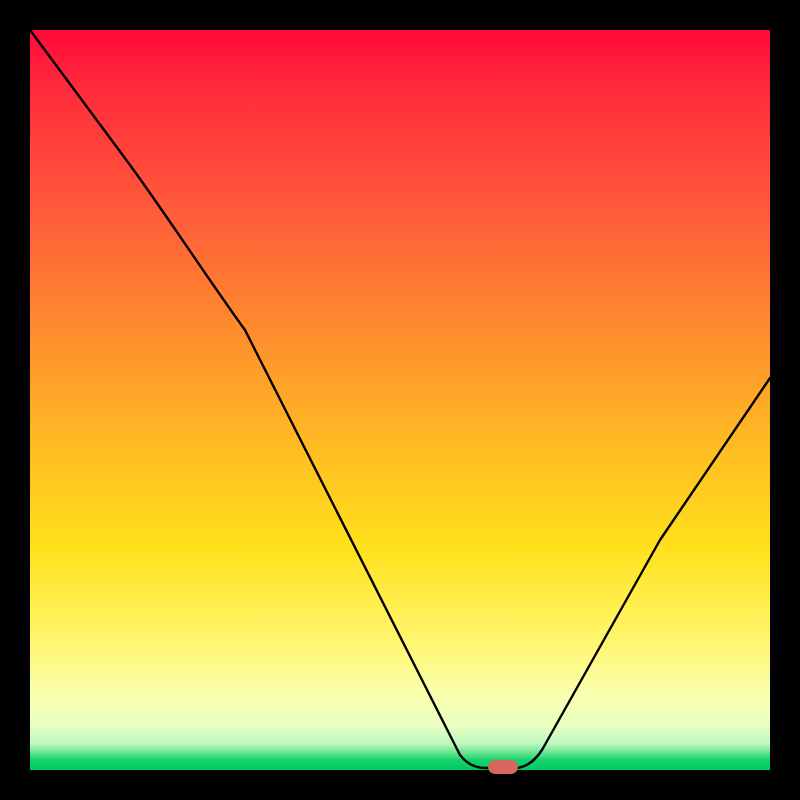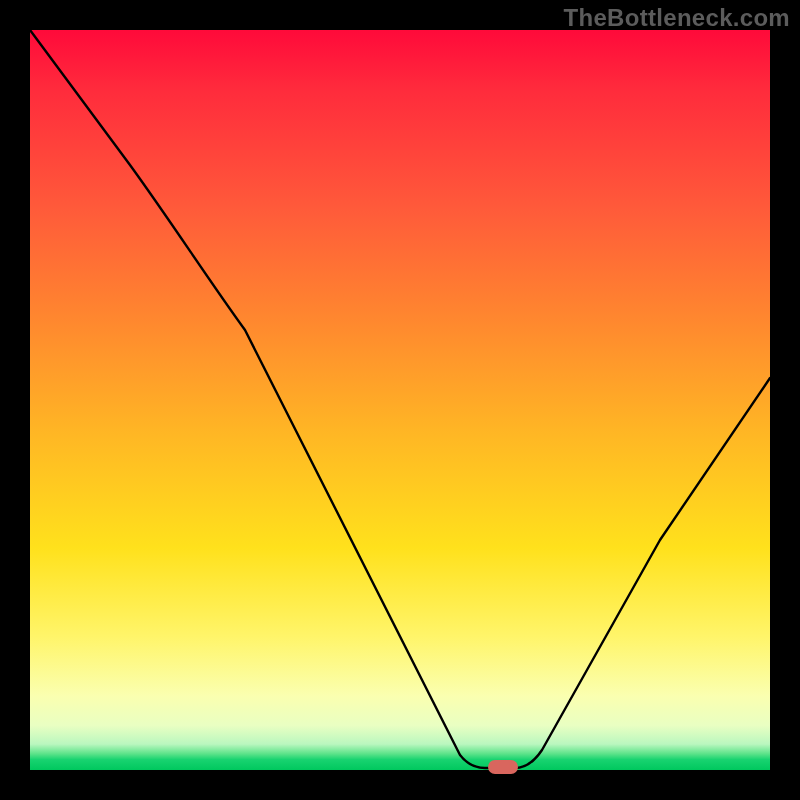--- a/index.html
+++ b/index.html
@@ -87,15 +87,14 @@
                Q 440 738, 455 738
                L 485 738
                Q 500 738, 512 720
                L 630 510
                L 740 348"></path>
 
       <rect class="marker" x="458" y="730" width="30" height="14" rx="7" ry="7"></rect>
     </svg>
   </div>
 
-  <div class="watermark">TheBottleneck.com</div>
 
 </div>
 
 </body></html>

